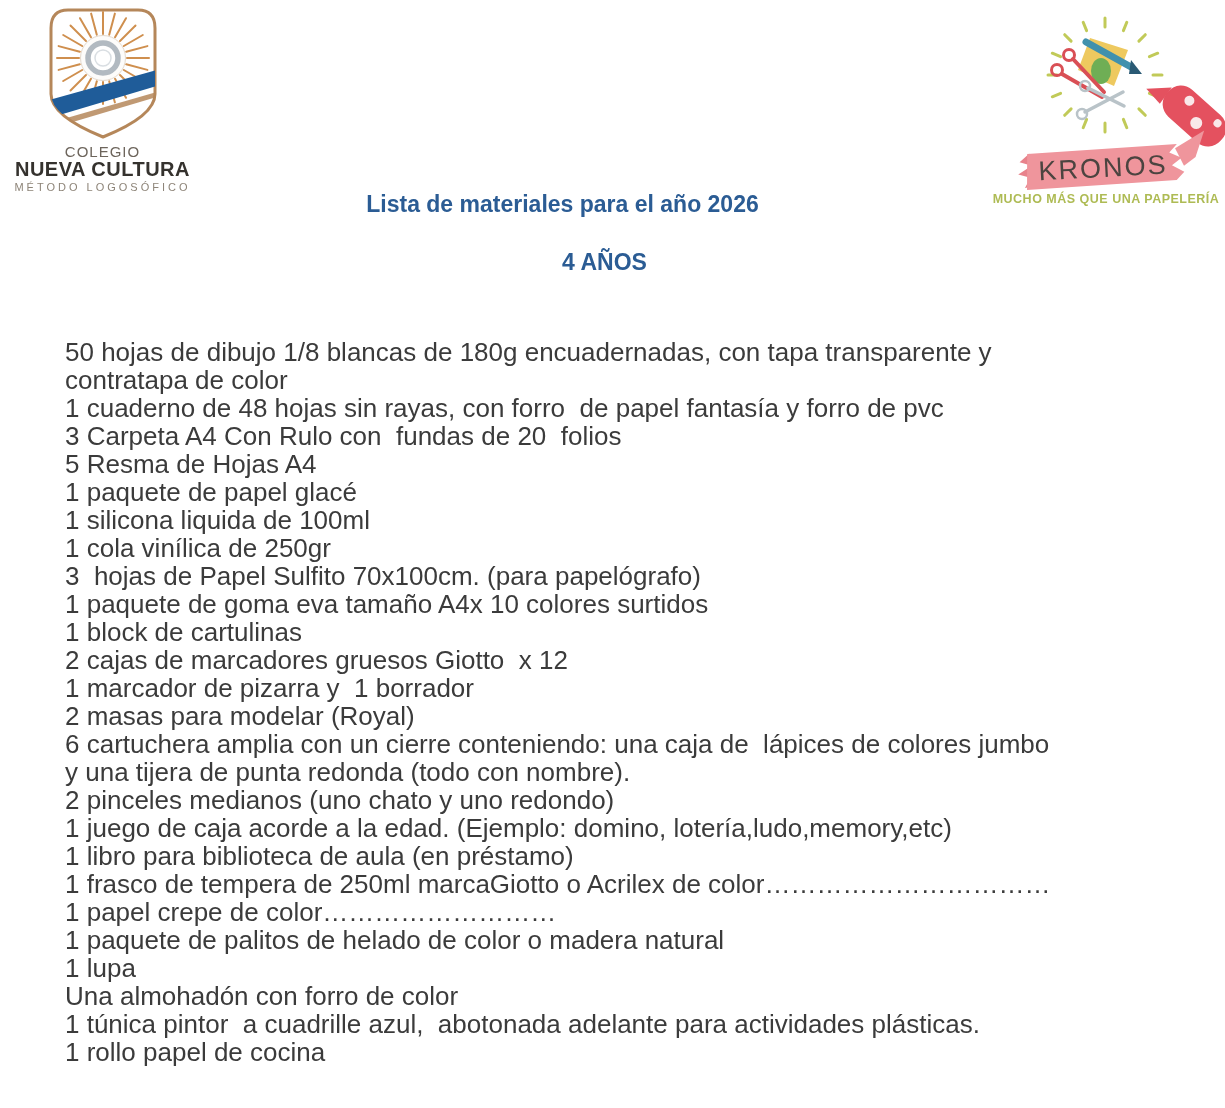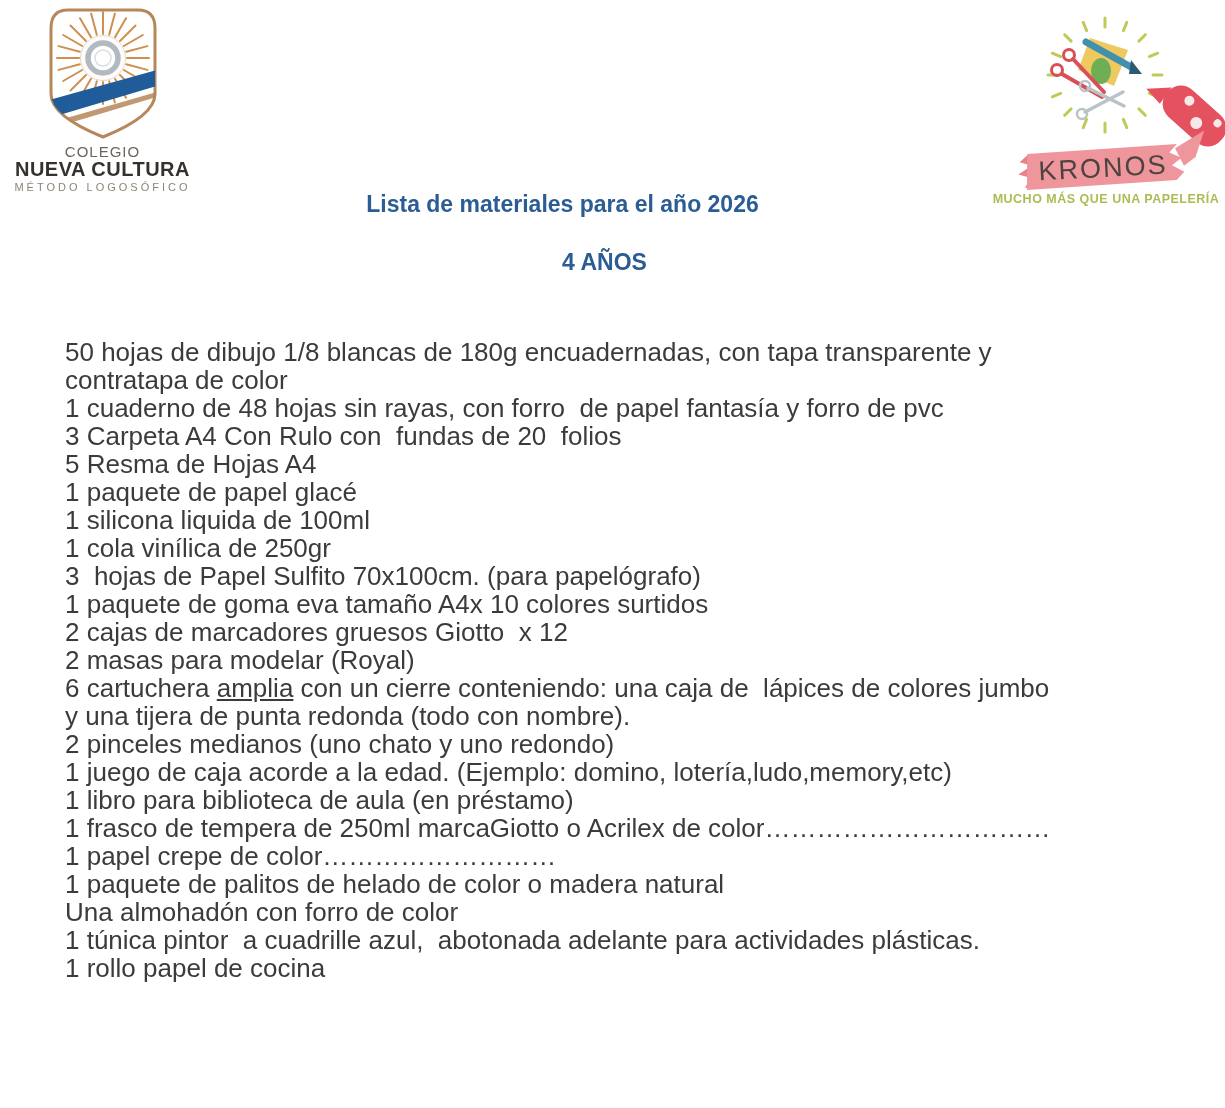--- a/index.html
+++ b/index.html
@@ -28,21 +28,21 @@
     position:absolute;top:249px;left:0;width:1125px;text-align:center;
     font-size:23px;font-weight:bold;color:#2b5c94;padding-left:42px;
   }
 
   
   .list{
     position:absolute;left:57px;top:338px;width:1010px;
     font-size:26px;line-height:28px;color:#3b3b3b;margin-left:8px;
   }
   .item{margin:0;white-space:pre-wrap;}
-  .underline{text-decoration:underline;}
+  .underline{}
 </style>
 </head>
 <body>
 
 <div class="page">
 
   <div class="school-logo">
     <svg viewBox="0 0 120 135" width="120" height="135">
       <defs>
         <clipPath id="sclip">
@@ -144,27 +144,30 @@
   <div class="list">
     <p class="item"><span>50 hojas de dibujo 1/8 blancas de 180g encuadernadas, con tapa transparente y contratapa de color</span></p>
     <p class="item"><span>1 cuaderno de 48 hojas sin rayas, con forro  de papel fantasía y forro de pvc</span></p>
     <p class="item"><span>3 Carpeta A4 Con Rulo con  fundas de 20  folios</span></p>
     <p class="item"><span>5 Resma de Hojas A4</span></p>
     <p class="item"><span>1 paquete de papel glacé</span></p>
     <p class="item"><span>1 silicona liquida de 100ml</span></p>
     <p class="item"><span>1 cola vinílica de 250gr</span></p>
     <p class="item"><span>3  hojas de Papel Sulfito 70x100cm. (para papelógrafo)</span></p>
     <p class="item"><span>1 paquete de goma eva tamaño A4x 10 colores surtidos</span></p>
+    <p class="item"><span>1 block de cartulinas</span></p>
     <p class="item"><span>2 cajas de marcadores gruesos Giotto  x 12</span></p>
+    <p class="item"><span>1 marcador de pizarra y  1 borrador</span></p>
     <p class="item"><span>2 masas para modelar (Royal)</span></p>
     <p class="item"><span>6 cartuchera </span><span class="underline">amplia</span><span> con un cierre conteniendo: una caja de  lápices de colores jumbo  y una tijera de punta redonda (todo con nombre).</span></p>
     <p class="item"><span>2 pinceles medianos (uno chato y uno redondo)</span></p>
     <p class="item"><span>1 juego de caja acorde a la edad. (Ejemplo: domino, lotería,ludo,memory,etc)</span></p>
     <p class="item"><span>1 libro para biblioteca de aula (en préstamo)</span></p>
     <p class="item"><span>1 frasco de tempera de 250ml marcaGiotto o Acrilex de color……………………………</span></p>
     <p class="item"><span>1 papel crepe de color………………………</span></p>
     <p class="item"><span>1 paquete de palitos de helado de color o madera natural</span></p>
+    <p class="item"><span>1 lupa</span></p>
     <p class="item"><span>Una almohadón con forro de color</span></p>
     <p class="item"><span>1 túnica pintor  a cuadrille azul,  abotonada adelante para actividades plásticas.</span></p>
     <p class="item"><span>1 rollo papel de cocina</span></p>
   </div>
 
 </div>
 
 </body></html>

